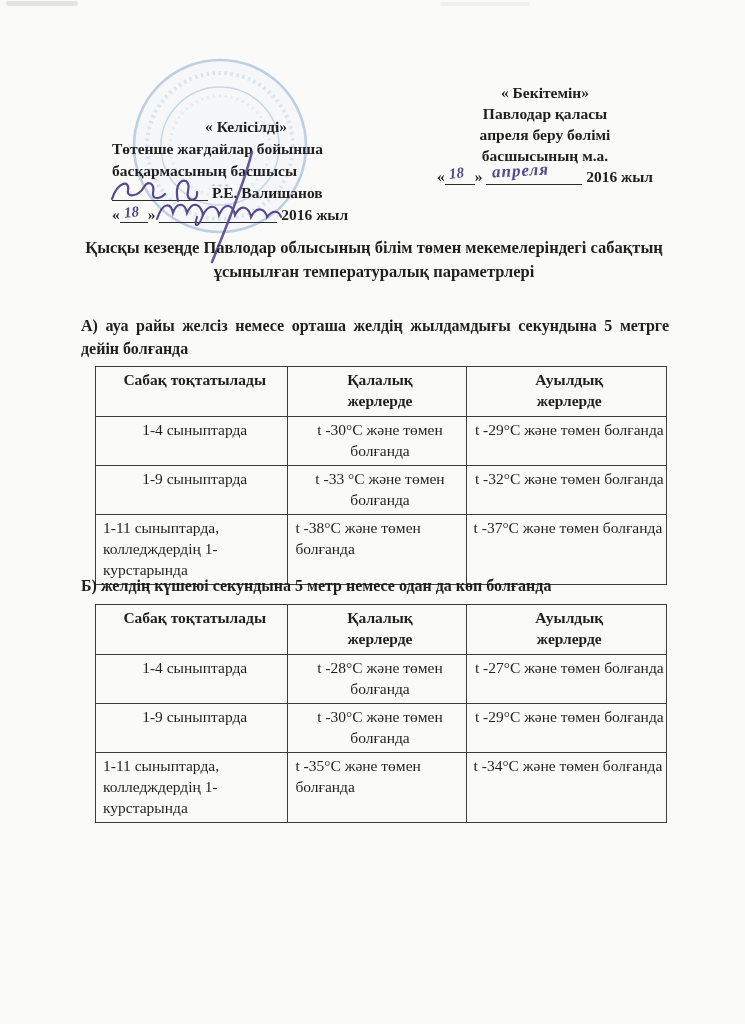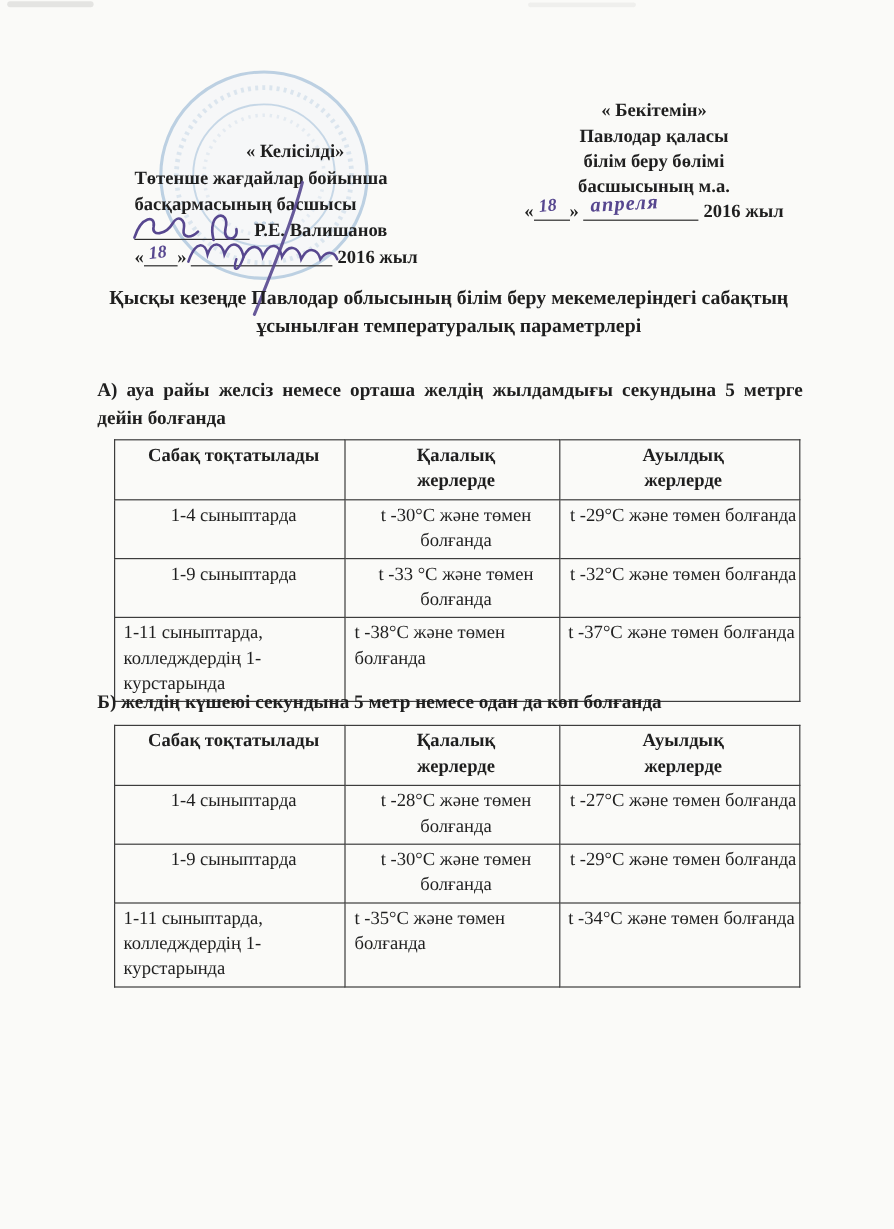--- a/index.html
+++ b/index.html
@@ -112,31 +112,31 @@
       </div>
 
       <svg class="hw-svg" style="left:92px;top:32px" width="60" height="120" viewBox="0 0 60 120">
         <path d="M48 4 C40 36 22 80 8 114" fill="none" stroke="#57478f" stroke-width="2.6" stroke-linecap="round" opacity="0.9"></path>
       </svg>
     </div>
 
     <div class="appr appr-right">
       <div class="appr-title">« Бекітемін»</div>
       <div>Павлодар қаласы</div>
-      <div>білім беру бөлімі</div>
+      <div>апреля беру бөлімі</div>
       <div>басшысының м.а.</div>
       <div class="sign-row">
         <span>«</span><span class="blank" style="width:30px"><span class="ink ink-day">18</span></span><span>»</span>
         <span class="blank" style="width:96px"><span class="ink ink-month">апреля</span></span>
         <span>2016 жыл</span>
       </div>
     </div>
   </div>
 
-  <div class="doc-title">Қысқы кезеңде Павлодар облысының білім беру мекемелеріндегі сабақтың ұсынылған температуралық параметрлері</div>
+  <div class="doc-title">Қысқы кезеңде Павлодар облысының білім төмен мекемелеріндегі сабақтың ұсынылған температуралық параметрлері</div>
 
   <div class="sect-head sect-a">А) ауа райы желсіз немесе орташа желдің жылдамдығы секундына 5 метрге дейін болғанда</div>
 
   <div class="tbl-wrap tbl-a">
     <table>
       <colgroup>
           <col class="c1">
           <col class="c2">
           <col class="c3">
         </colgroup>

